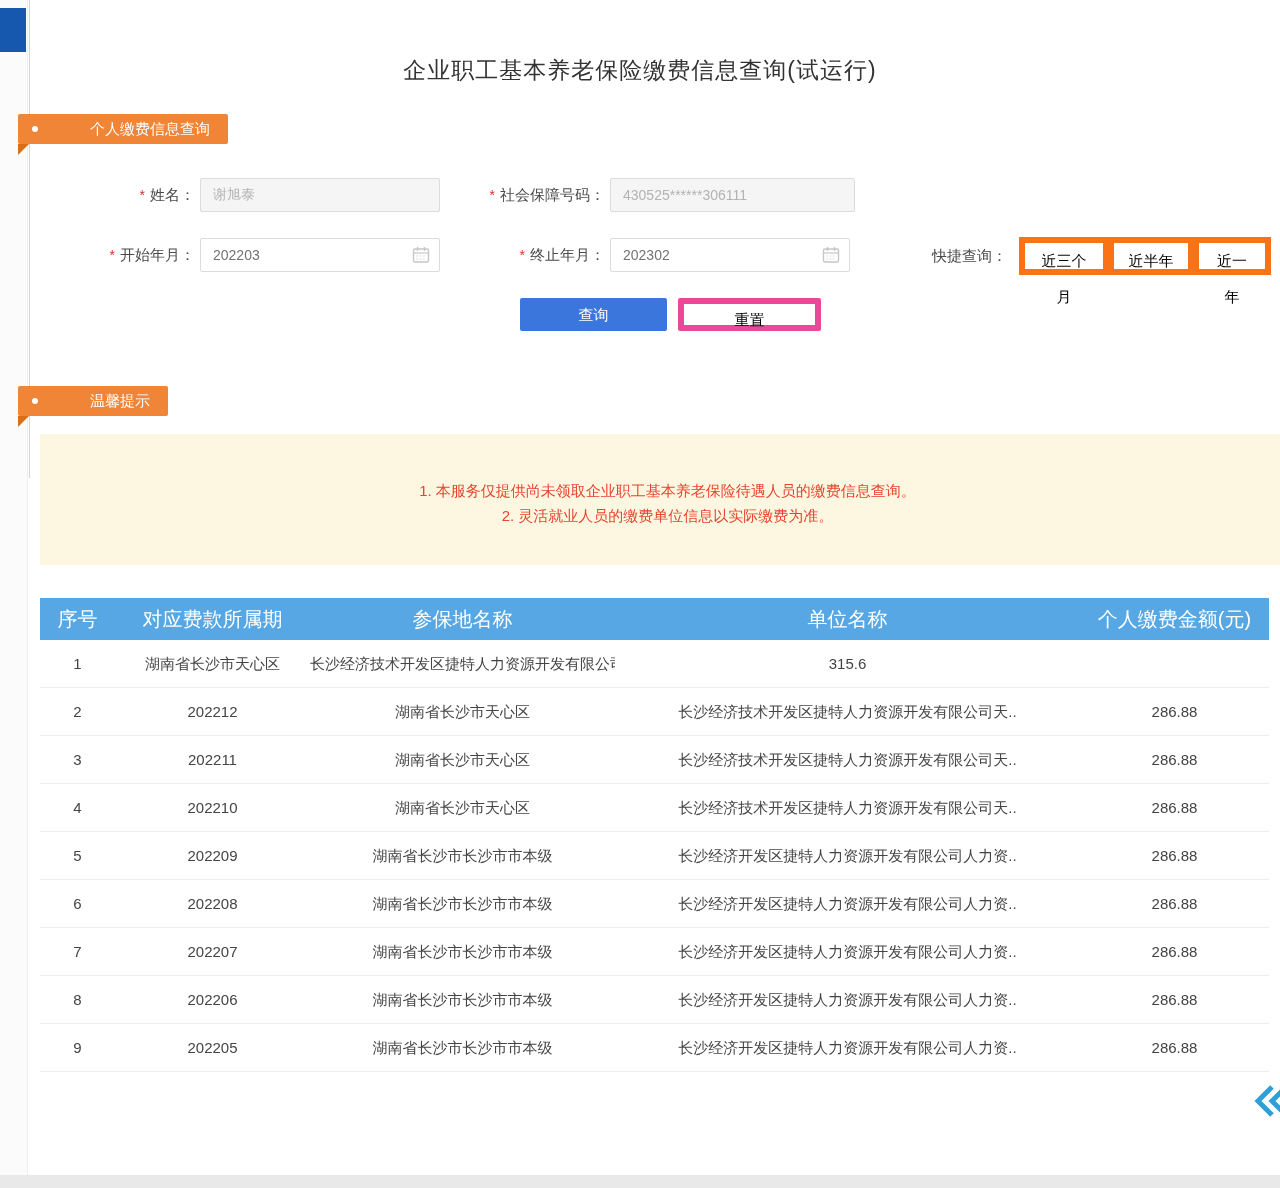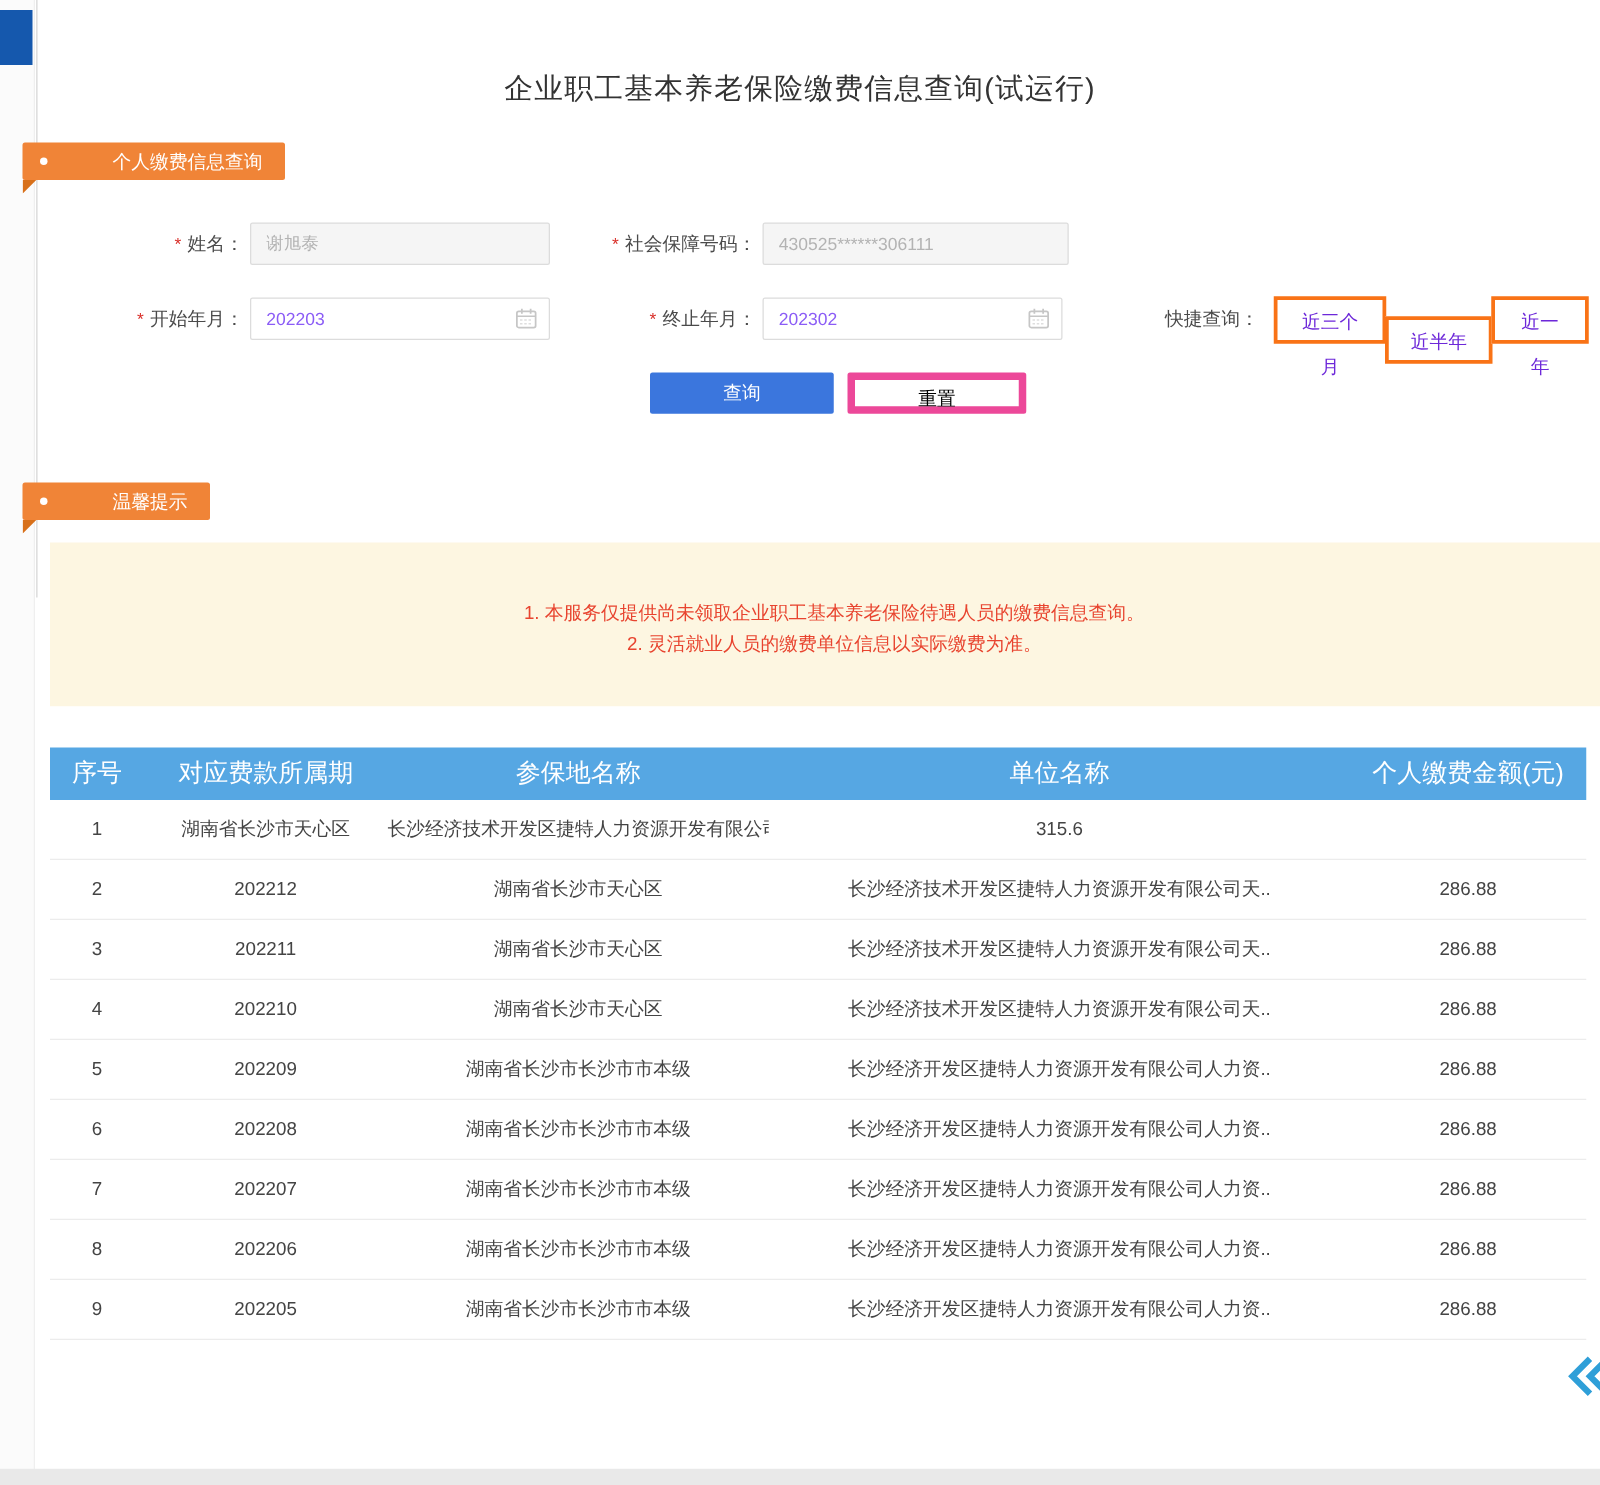--- a/index.html
+++ b/index.html
@@ -15,26 +15,26 @@
   .page-title { position:absolute; left:0; right:0; top:55px; text-align:center; font-size:23px; color:#333; font-weight:500; letter-spacing:1px; }
 
   
   .badge { position:absolute; height:30px; background:#F08437; color:#fff; display:flex; align-items:center; font-size:15px; padding:0 18px 0 14px; border-radius:2px;gap:40px; }
   .badge .dot { width:6px; height:6px; border-radius:50%; background:#fff; margin-right:12px; }
   .badge-fold { position:absolute; width:11px; height:11px; background:#D8701A; clip-path:polygon(0 0,100% 0,0 100%); }
 
   
   .f-label { position:absolute; height:34px; line-height:34px; font-size:15px; color:#4a4a4a; text-align:right; }
   .req { color:#D9312B; margin-right:5px; font-size:14px; }
-  .f-input { position:absolute; height:34px; border:1px solid #dcdcdc; border-radius:2px; background:#fff; font-size:14px; color:#8b5cf6; padding:0 30px 0 12px; outline:none; width:240px; font-family:"Liberation Sans","DejaVu Sans",sans-serif; }
+  .f-input { position:absolute; height:34px; border:1px solid #dcdcdc; border-radius:2px; background:#fff; font-size:14px; color:#737373; padding:0 30px 0 12px; outline:none; width:240px; font-family:"Liberation Sans","DejaVu Sans",sans-serif; }
   .f-input.disabled { background:#f5f5f5; color:#b3b3b3; padding-right:12px; }
   .cal-icon { position:absolute; width:18px; height:18px; }
   .quick-label { position:absolute; height:38px; line-height:38px; font-size:15px; color:#4a4a4a; }
   .quick-group { position:absolute; display:flex; }
-  .quick-btn { height:38px; line-height:36px; background:#fff; border:3px solid #f97316; font-size:15px; color:#6d28d9; text-align:center; cursor:pointer; margin-left:-1px; padding:0 14px; }
+  .quick-btn { height:38px; line-height:36px; background:#fff; border:6px solid #f97316; font-size:15px; color:#000000; text-align:center; cursor:pointer; margin-left:-1px; padding:0 14px; }
   .btn { position:absolute; height:33px; border-radius:2px; font-size:15px; text-align:center; line-height:33px; cursor:pointer; }
   .btn-primary { background:#3B76DD; color:#fff; width:147px; }
   .btn-plain { background:#fff; color:#000000; border:6px solid #ec4899; width:143px; line-height:31px; }
 
   
   .notice { position:absolute; left:40px; top:434px; width:1240px; height:131px; background:#FDF6E1; padding:44px 20px 0 35px; }
   .notice p { font-size:15px; color:#E8442F; line-height:25px;text-align:center; }
 
   
   .tbl { position:absolute; left:40px; top:598px; width:1229px; }
@@ -93,21 +93,21 @@
     <line x1="5.5" y1="1" x2="5.5" y2="5" stroke="#c6c6c6" stroke-width="1.4"></line>
     <line x1="12.5" y1="1" x2="12.5" y2="5" stroke="#c6c6c6" stroke-width="1.4"></line>
     <line x1="1.5" y1="7" x2="16.5" y2="7" stroke="#c6c6c6" stroke-width="1.2"></line>
     <line x1="4" y1="10" x2="14" y2="10" stroke="#dedede" stroke-width="1.2" stroke-dasharray="2 1.4"></line>
     <line x1="4" y1="13" x2="14" y2="13" stroke="#dedede" stroke-width="1.2" stroke-dasharray="2 1.4"></line>
   </svg>
 
   <div class="quick-label" style="left:932px; top:237px;">快捷查询：</div>
   <div class="quick-group" style="left:1020px; top:237px;">
     <div class="quick-btn" style="width:90px;">近三个月</div>
-    <div class="quick-btn" style="width:86px;margin-top:16px;">近半年</div>
+    <div class="quick-btn" style="width:86px;">近半年</div>
     <div class="quick-btn" style="width:78px;">近一年</div>
   </div>
 
   <div class="btn btn-primary" style="left:520px; top:298px;">查询</div>
   <div class="btn btn-plain" style="left:678px; top:298px;">重置</div>
 
   <div class="badge" style="left:18px; top:386px;">
     <span class="dot"></span>
     <span>温馨提示</span>
   </div>

